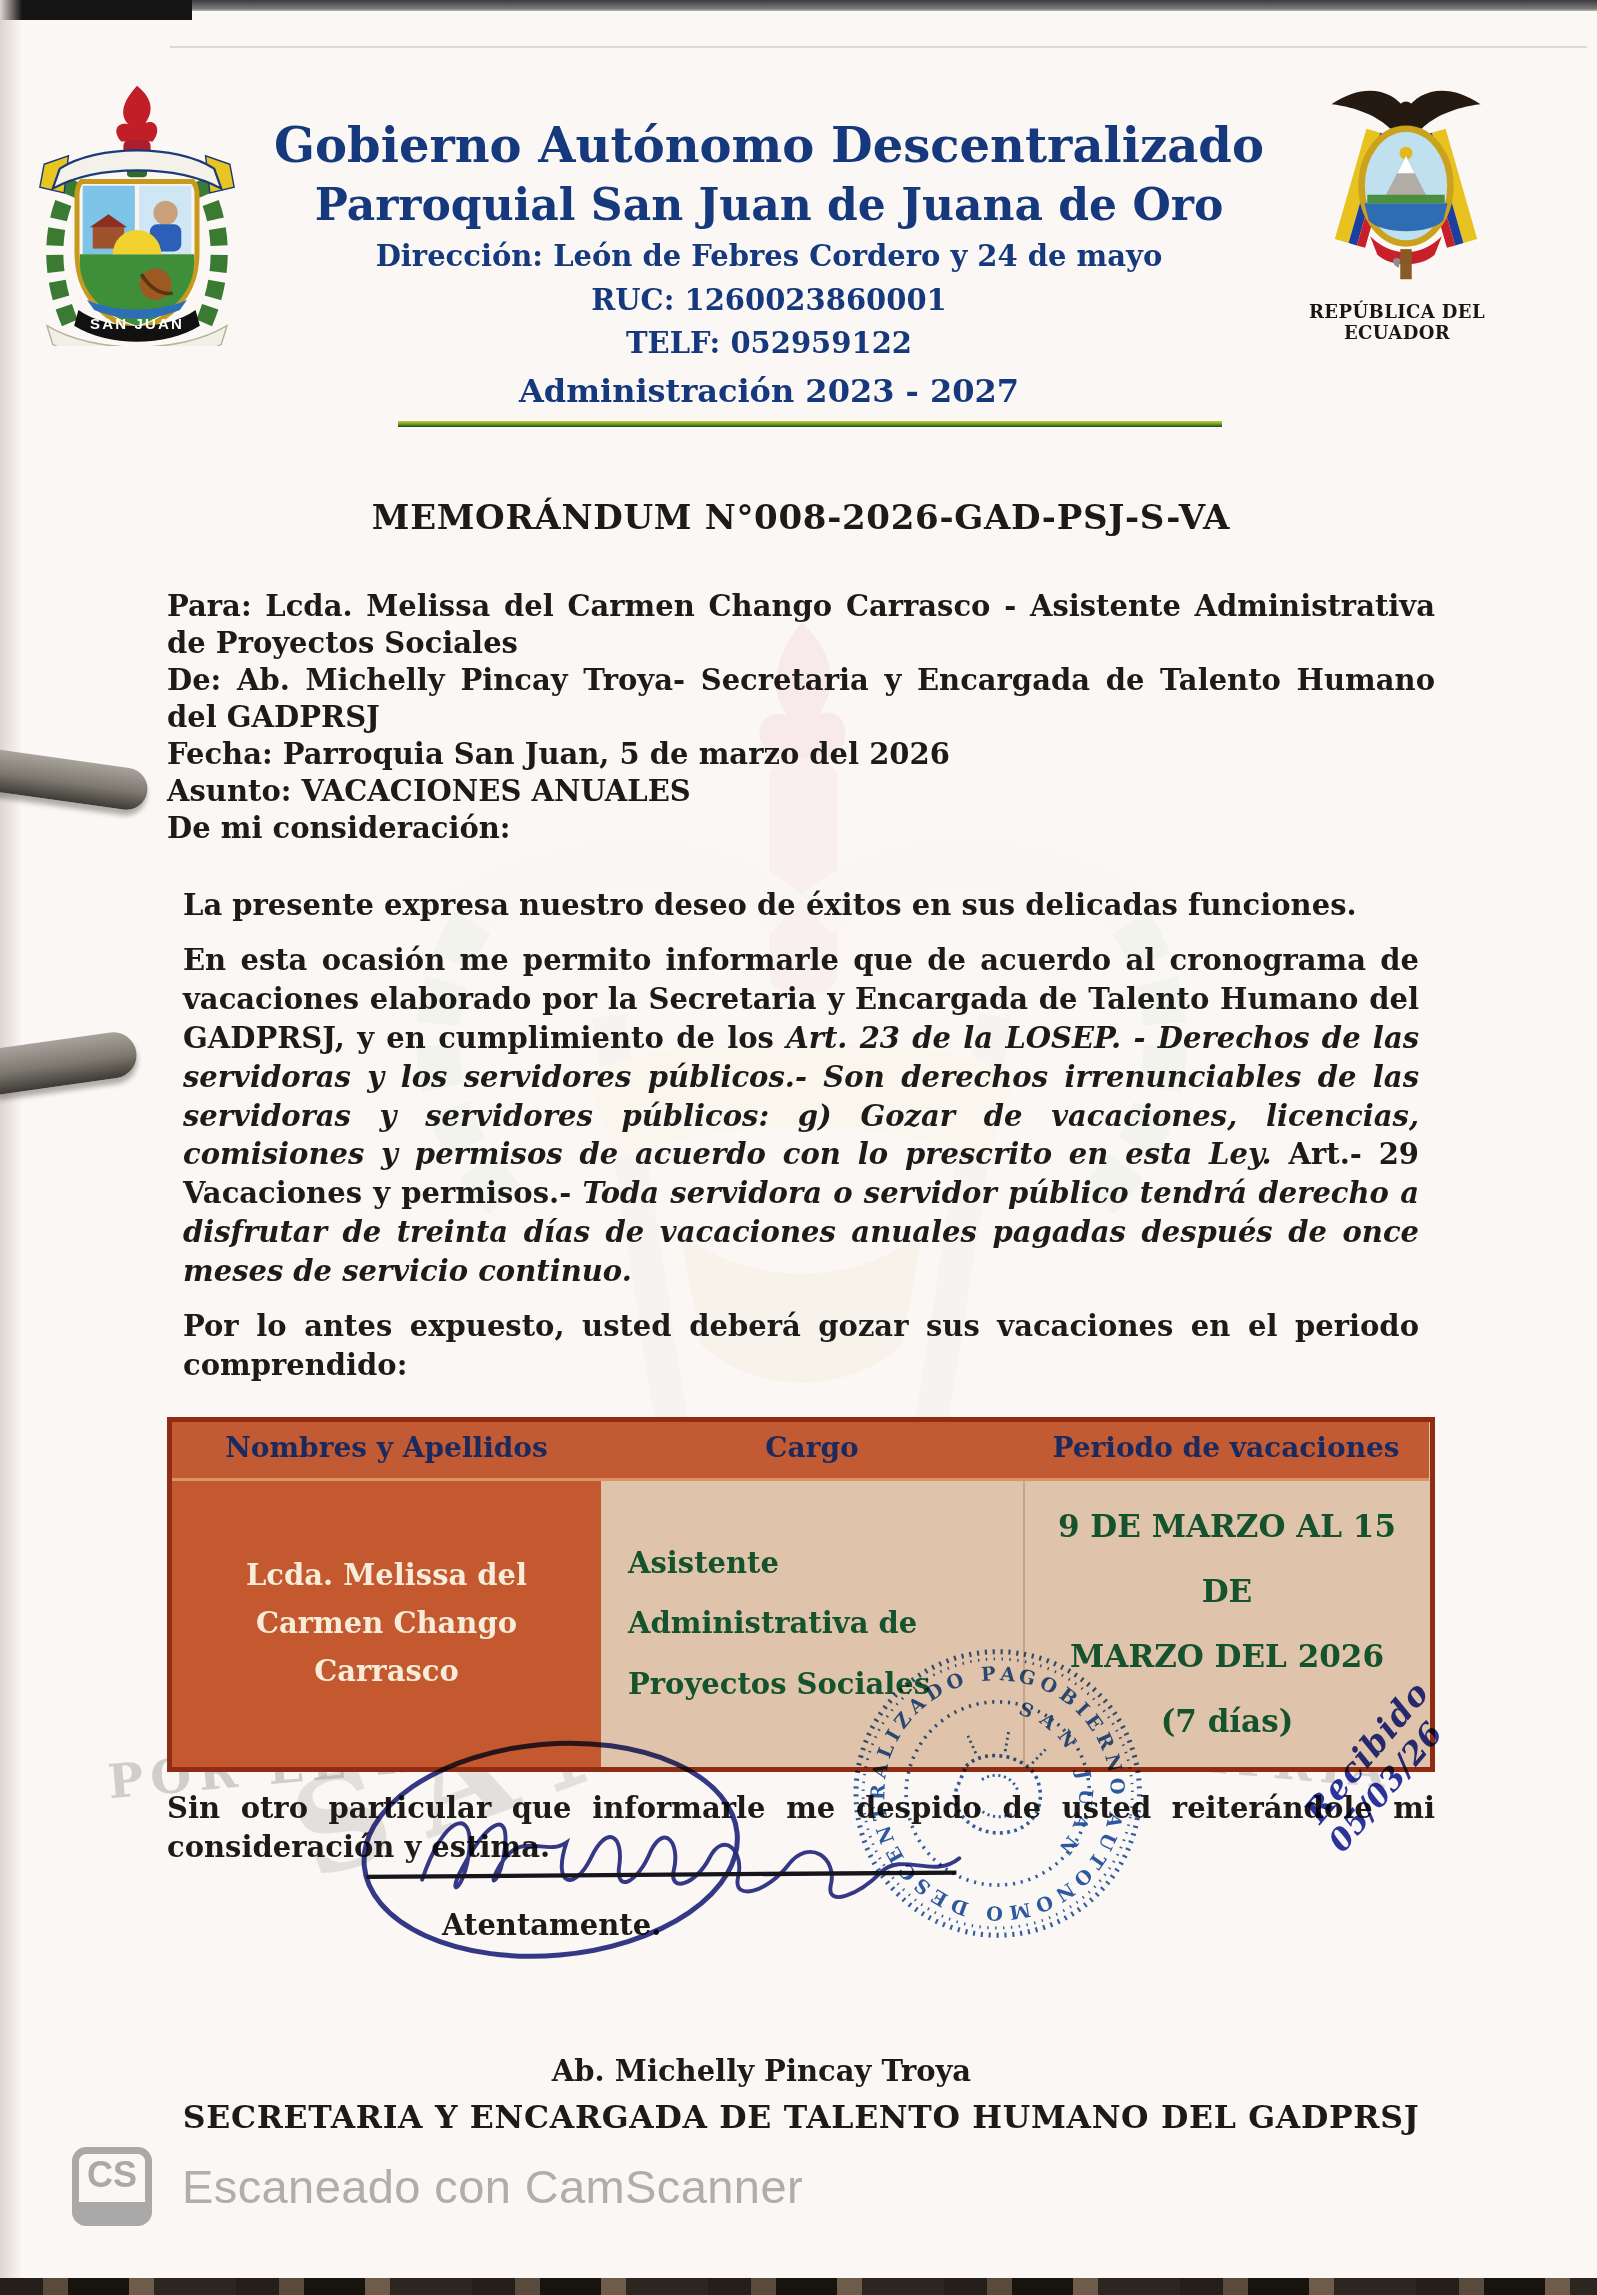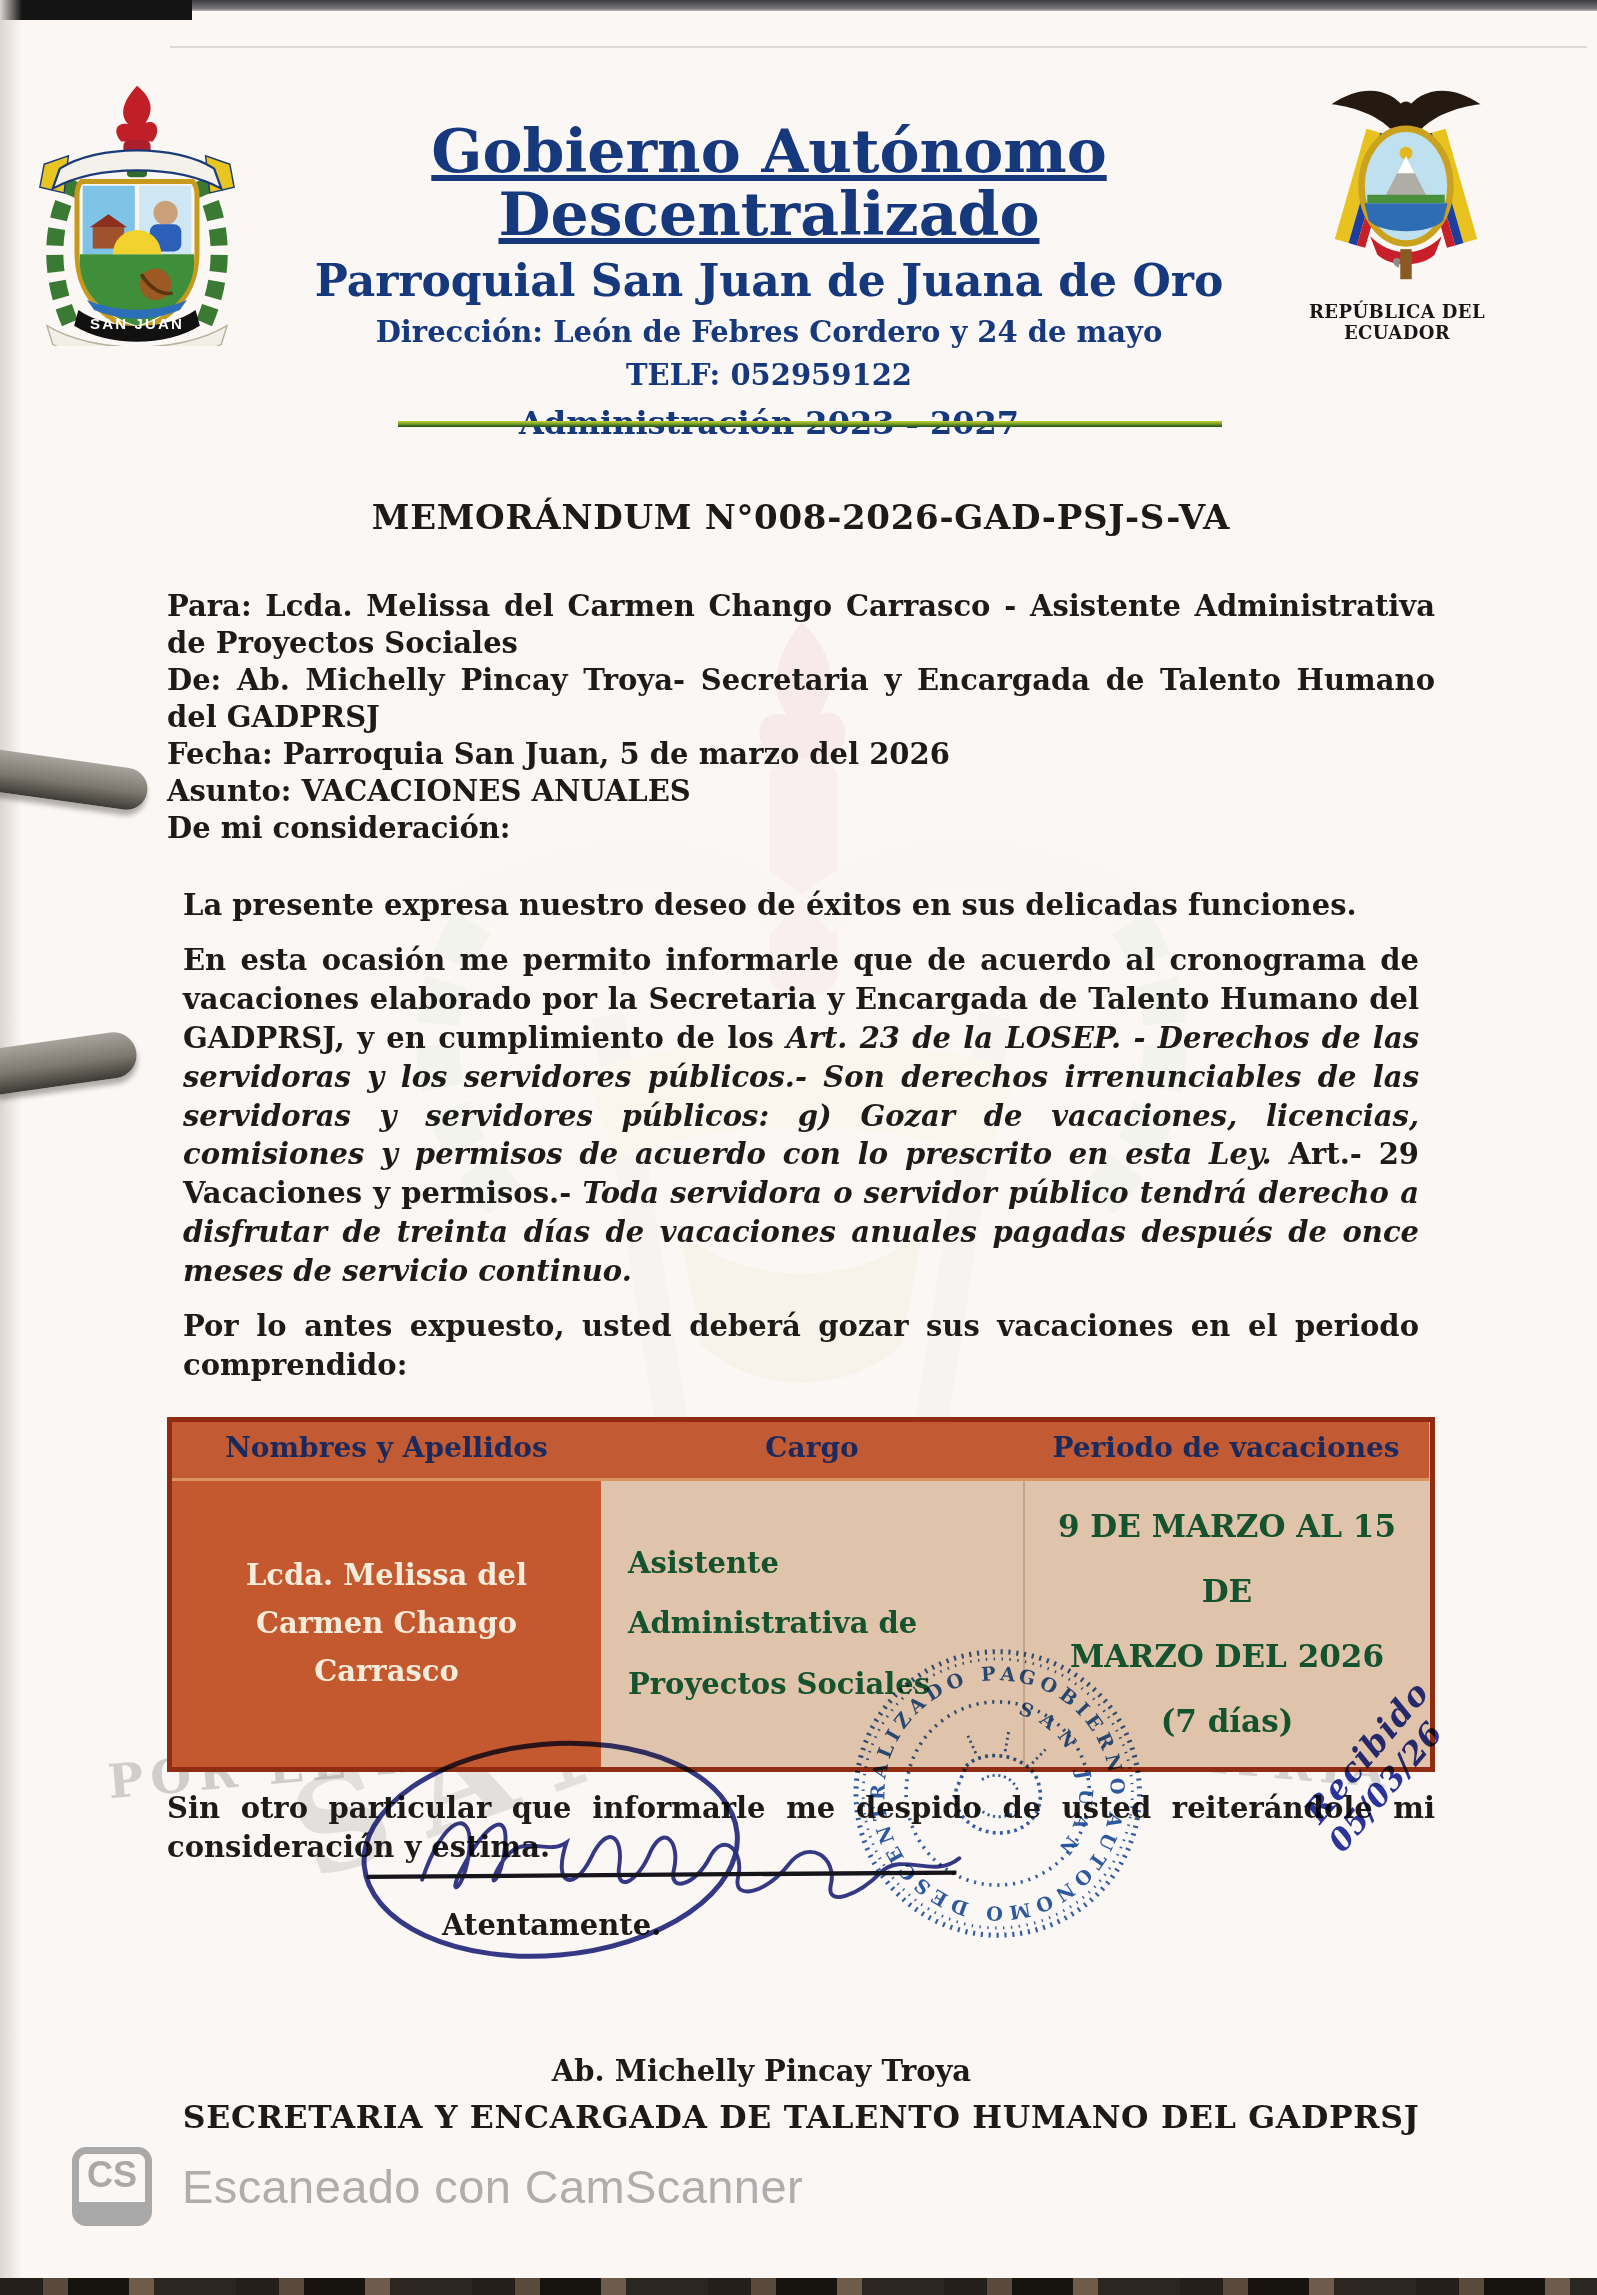--- a/index.html
+++ b/index.html
@@ -28,21 +28,21 @@
   .wm-honor{left:107px;top:1732px;font-size:47px;letter-spacing:7.2px;opacity:.38;transform:rotate(-5deg);}
   .wm-patria{left:930px;top:1724px;font-size:47px;letter-spacing:7.2px;opacity:.34;transform:rotate(5deg);}
 
   
   .left-emblem{position:absolute;left:37px;top:74px;}
   .right-emblem{position:absolute;left:1320px;top:80px;}
   .right-caption{position:absolute;left:1279px;top:301px;width:236px;text-align:center;
     font-size:18px;font-weight:bold;color:#171717;letter-spacing:0.4px;font-family:"DejaVu Serif",serif;}
   .header-text{position:absolute;left:243px;top:120px;width:1052px;text-align:center;
     color:var(--header_blue,#16387d);font-weight:bold;}
-  .org1{font-size:60px;line-height:1.05;text-decoration:underline;}
+  .org1{font-size:48px;line-height:1.05;}
   .org2{font-size:44px;margin-top:8.6px;}
   .hline{font-size:29px;margin-top:9.3px;}
   .admin{font-size:32px;margin-top:12px;}
   .green-rule{position:absolute;left:398px;top:421px;width:824px;height:6.4px;
     background:linear-gradient(180deg,#c9d02f 0%,#7ba32a 45%,#1e4d1c 100%);}
 
   
   .doc{position:absolute;left:167px;top:495px;width:1268px;font-size:29px;line-height:1.34;font-weight:700;}
   .memo-title{font-size:34px;text-align:center;margin:0 0 47px 0;letter-spacing:0.7px;font-weight:700;}
   .meta p{margin:0;line-height:1.28;text-align:justify;}
@@ -165,20 +165,21 @@
     <path d="M70,218 C100,248 140,248 170,218 L160,244 C140,262 100,262 80,244 Z" fill="#c8202a"></path>
     <rect x="112" y="236" width="16" height="42" fill="#8a5a24"></rect>
     <path d="M112,250 C100,244 98,258 110,262 Z" fill="#8d8d8d"></path>
   </svg>
   <div class="right-caption">REPÚBLICA DEL ECUADOR</div>
 
   <div class="header-text">
     <div class="org1">Gobierno Autónomo Descentralizado</div>
     <div class="org2">Parroquial San Juan de Juana de Oro</div>
     <div class="hline">Dirección: León de Febres Cordero y 24 de mayo</div>
+    <div class="hline">RUC: 1260023860001</div>
     <div class="hline">TELF: 052959122</div>
     <div class="admin">Administración 2023 - 2027</div>
   </div>
   <div class="green-rule"></div>
 
   <div class="doc">
     <h2 class="memo-title">MEMORÁNDUM N°008-2026-GAD-PSJ-S-VA</h2>
 
     <div class="meta">
       <p>Para: Lcda. Melissa del Carmen Chango Carrasco - Asistente Administrativa de Proyectos Sociales</p>

